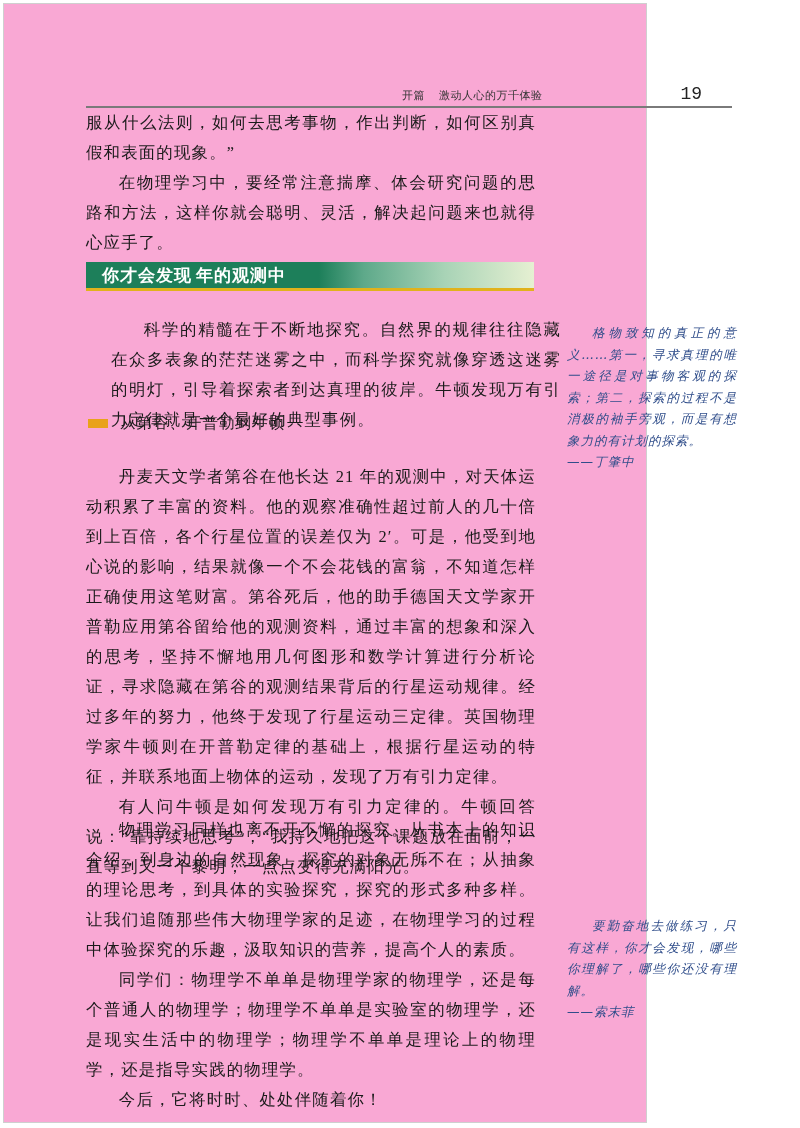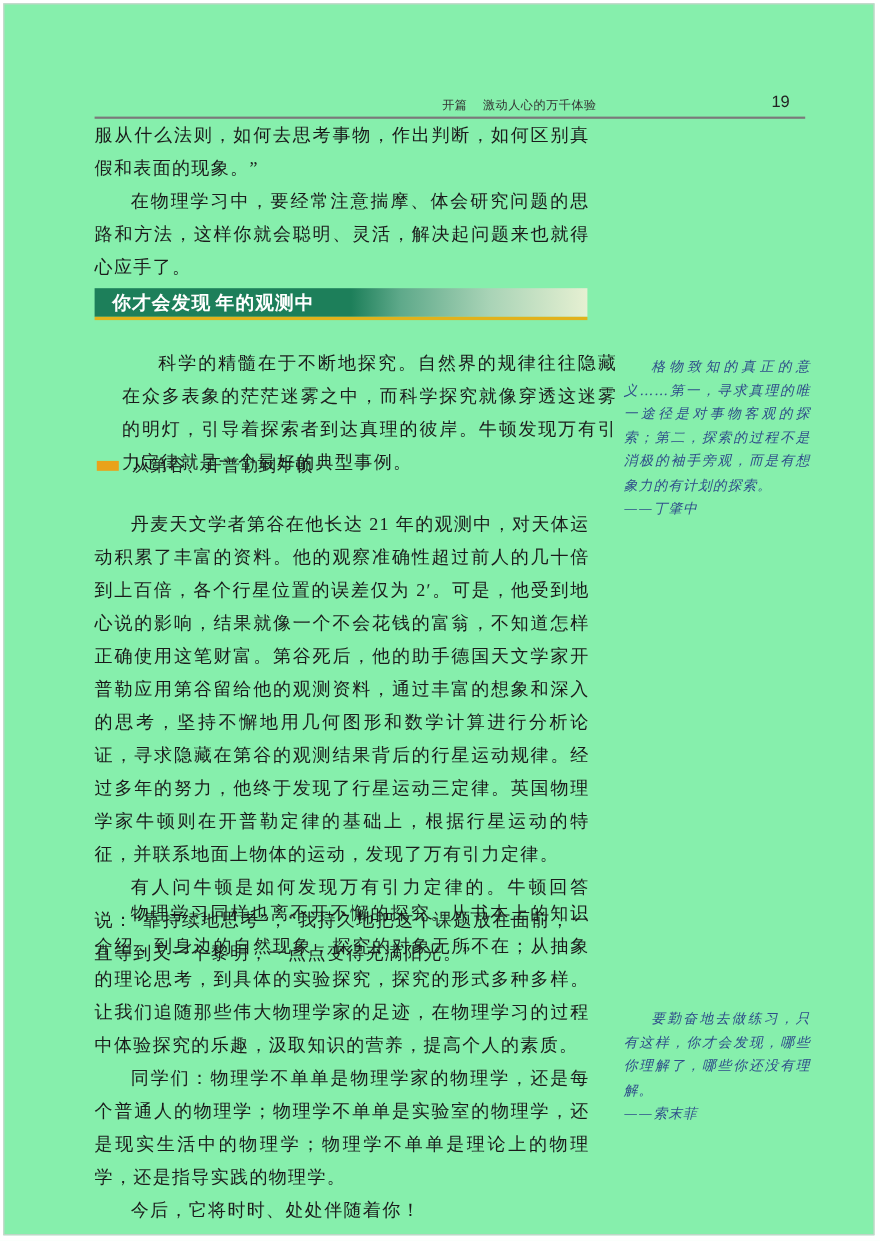--- a/index.html
+++ b/index.html
@@ -12,25 +12,25 @@
       height: 1128px;
       position: relative;
       overflow: hidden;
       font-family: "DejaVu Sans", "Liberation Sans", sans-serif;
       color: #1a1a1a;
     }
     .page {
       position: absolute;
       left: 3px;
       top: 3px;
-      width: 792px;
+      width: 644px;
       height: 1120px;
       border: 1px solid #cfcfcf;
       box-sizing: border-box;
-      background: #86efac;
+      background: #f9a8d4;
     }
     
     .running-header {
       position: absolute;
       left: 82px;
       top: 80px;
       width: 646px;
       height: 22px;
     }
     .running-header .chapter {
@@ -40,24 +40,24 @@
       font-size: 11px;
       color: #333;
       letter-spacing: 0.5px;
       white-space: nowrap;
     }
     .running-header .chapter span + span {
       margin-left: 10px;
     }
     .running-header .page-num {
       position: absolute;
-      right: 14px;
+      right: 30px;
       top: 0px;
-      font-family: Liberation Sans, sans-serif;
-      font-size: 15px;
+      font-family: Liberation Mono, monospace;
+      font-size: 18px;
       color: #222;
     }
     .header-rule {
       position: absolute;
       left: 82px;
       top: 102px;
       width: 646px;
       height: 2px;
       background: #7a7a7a;
     }

